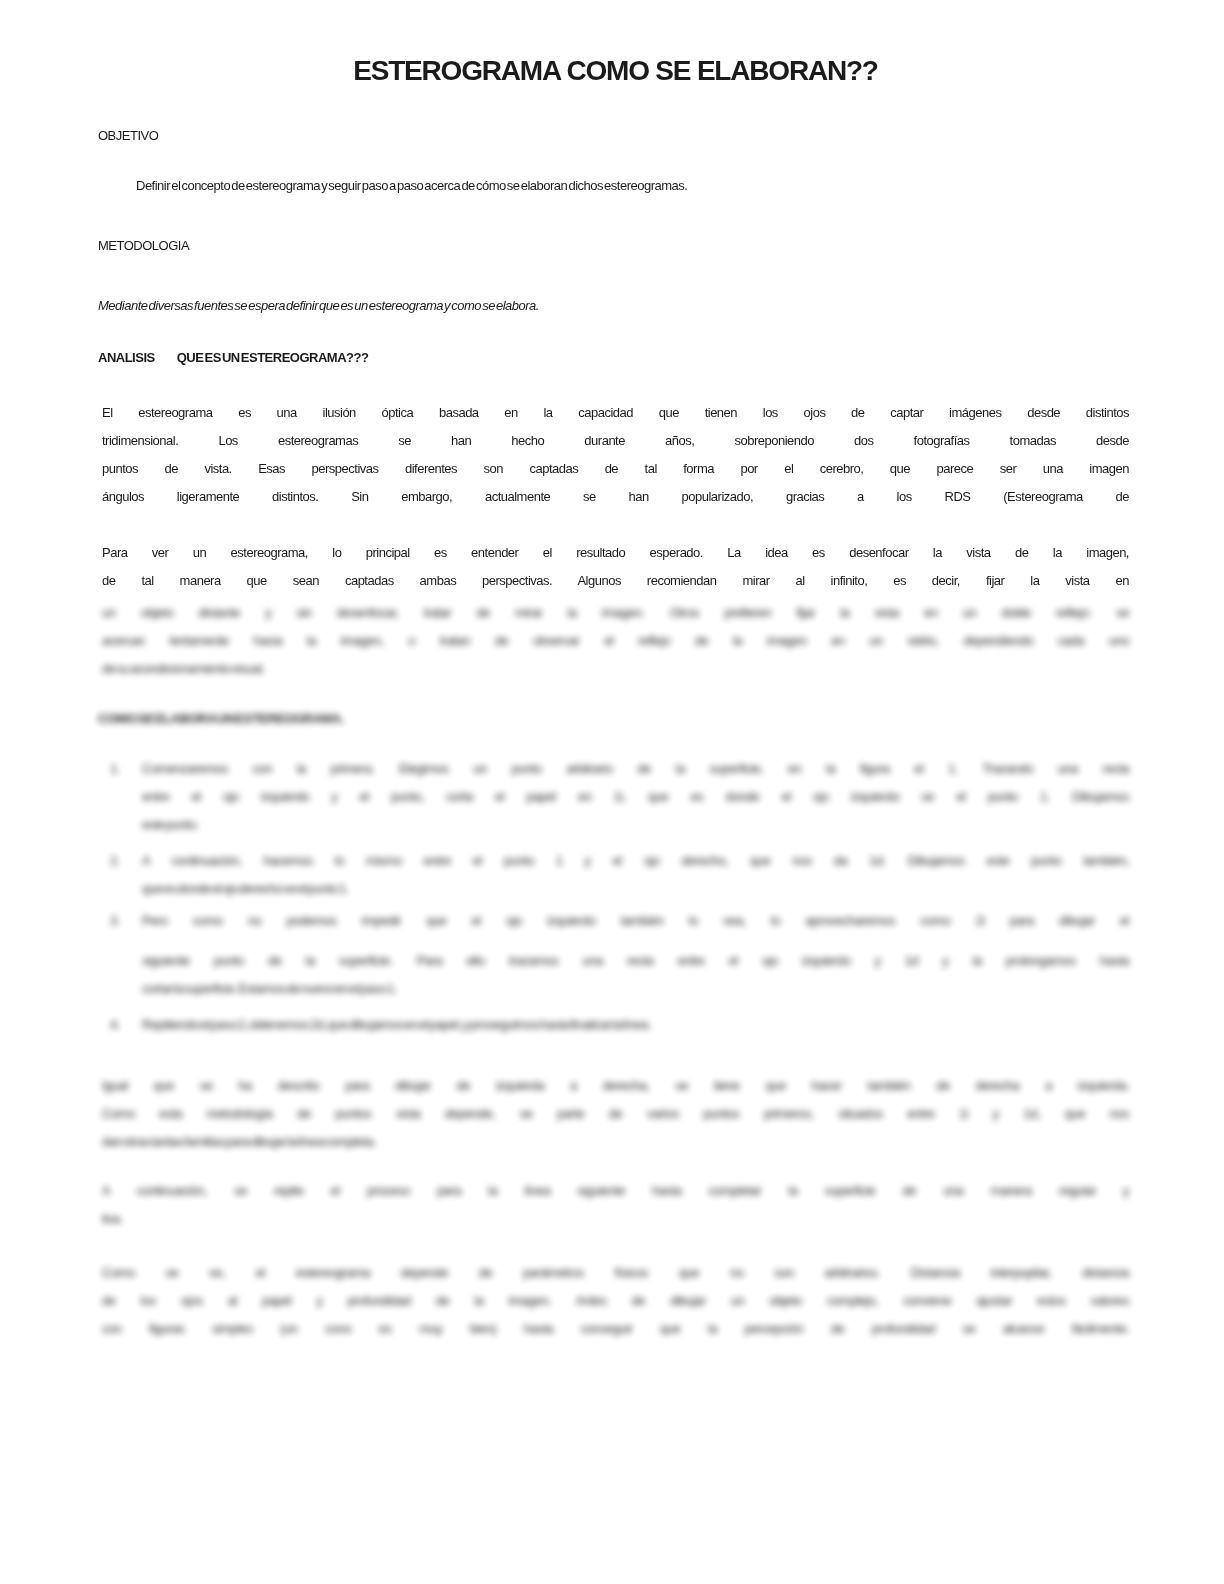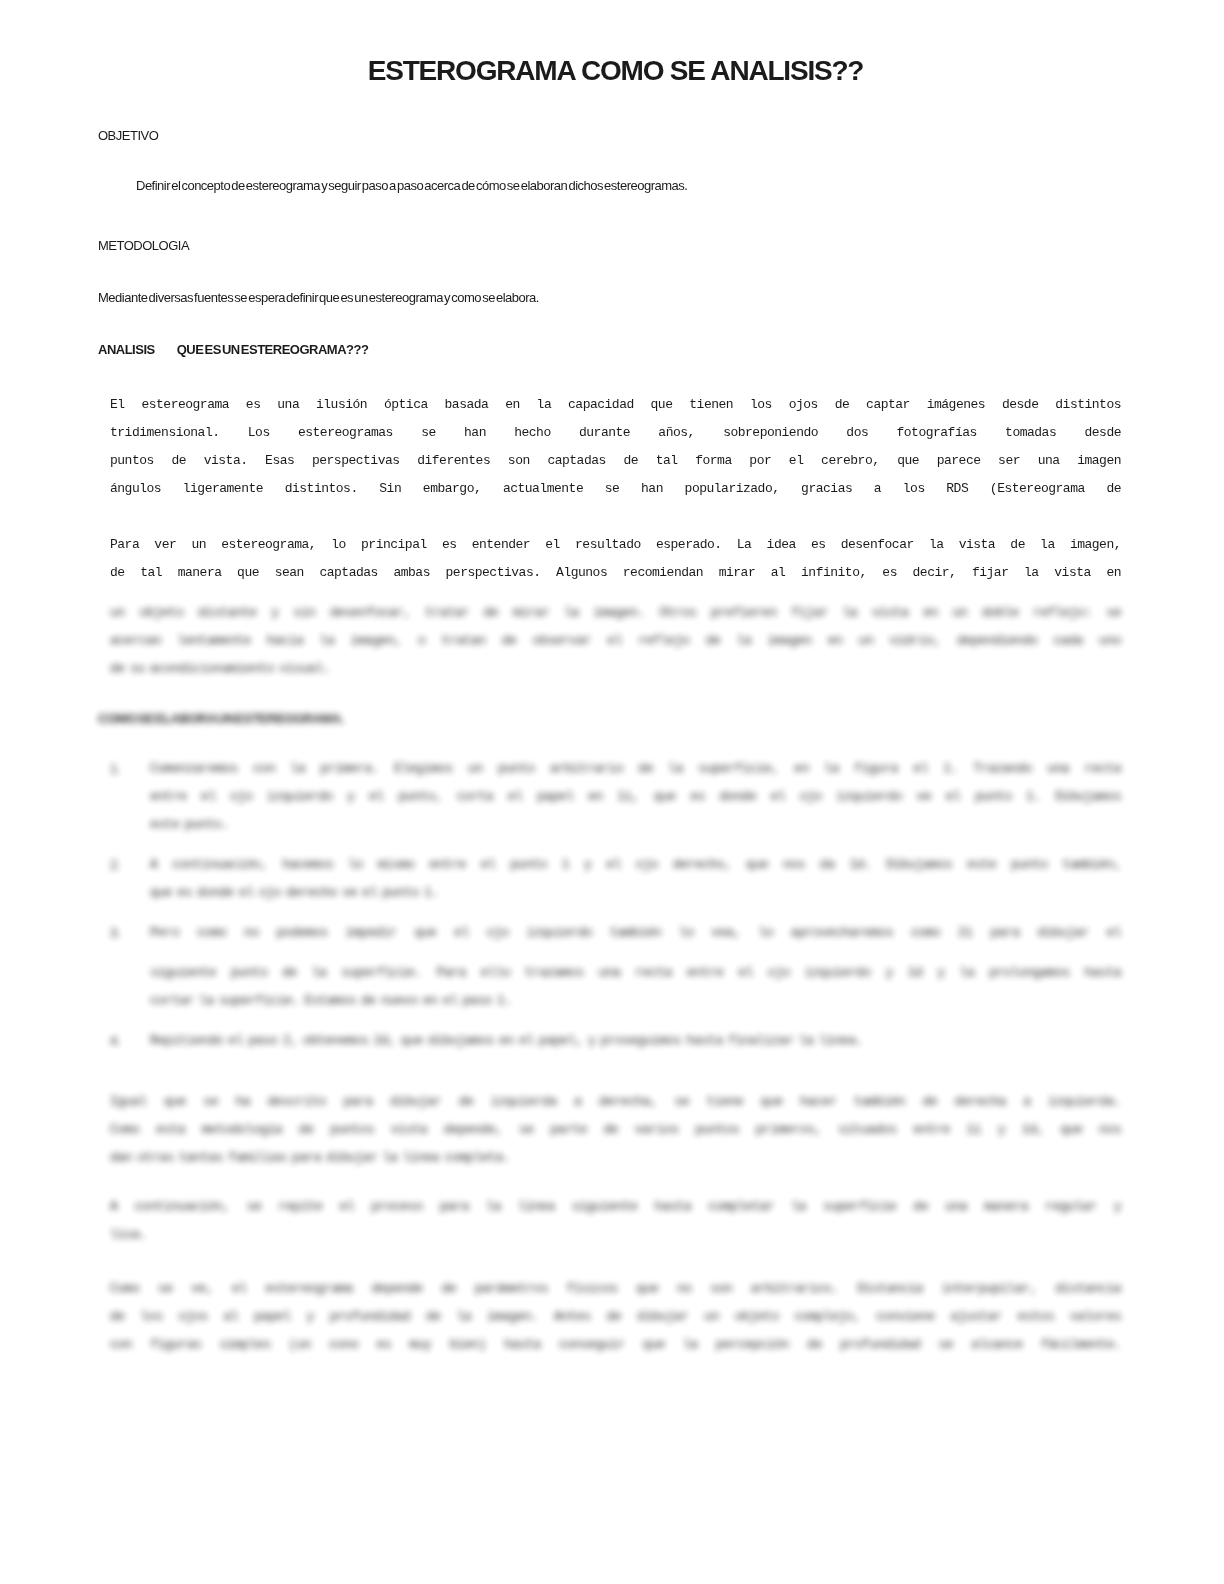--- a/index.html
+++ b/index.html
@@ -31,40 +31,40 @@
     letter-spacing: -1.2px;
     white-space: nowrap;
   }
   
   .bodytext {
     font-size: 13px;
     letter-spacing: -0.5px;
     word-spacing: -2px;
     line-height: 28px;
   }
-  .line-block { margin: 12px; font-family: Liberation Mono, monospace; }
+  .line-block { margin: 4px; }
   .jline {
     height: 28px;
     overflow: hidden;
     text-align: justify;
     text-align-last: justify;
   }
   .jline.last {
     text-align-last: left;
   }
   .plainline {
     height: 28px;
     overflow: hidden;
     white-space: nowrap;
   }
   
   #objetivo-label     { margin-top: 34px; }
   #objetivo-text      { margin-top: 22px; margin-left: 38px; }
   #metodologia-label  { margin-top: 32px; }
-  #metodologia-text   { margin-top: 24px; }
+  #metodologia-text   { margin-top: 32px; font-style: italic; }
   #analisis-heading   { margin-top: 24px; font-weight: bold; }
   #analisis-heading .q { padding-left: 22px; }
   #para-definition    { margin-top: 27px; }
   #para-viewing       { margin-top: 28px; }
   #blurred-heading    { margin-top: 22px; font-weight: bold; }
   #steps-list         { margin-top: 22px; }
   #para-blur-a        { margin-top: 33px; }
   #para-blur-b        { margin-top: 21px; }
   #para-blur-c        { margin-top: 26px; }
   
@@ -86,21 +86,21 @@
   #step-2 { margin-top: 8px; }
   #step-3 { margin-top: 0; }
   #step-3 .jline:nth-child(2) { margin-top: 12px; }
   #step-4 { margin-top: 8px; }
 </style>
 </head>
 <body>
 
 <div class="page">
 
-  <div class="doc-title">ESTEROGRAMA COMO SE ANALISIS??</div>
+  <div class="doc-title">ESTEROGRAMA COMO SE ELABORAN??</div>
 
   <div id="objetivo-label" class="bodytext plainline">OBJETIVO</div>
 
   <div id="objetivo-text" class="bodytext plainline">Definir el concepto de estereograma y seguir paso a paso acerca de cómo se elaboran dichos estereogramas.</div>
 
   <div id="metodologia-label" class="bodytext plainline">METODOLOGIA</div>
 
   <div id="metodologia-text" class="bodytext plainline">Mediante diversas fuentes se espera definir que es un estereograma y como se elabora.</div>
 
   <div id="analisis-heading" class="bodytext plainline">

